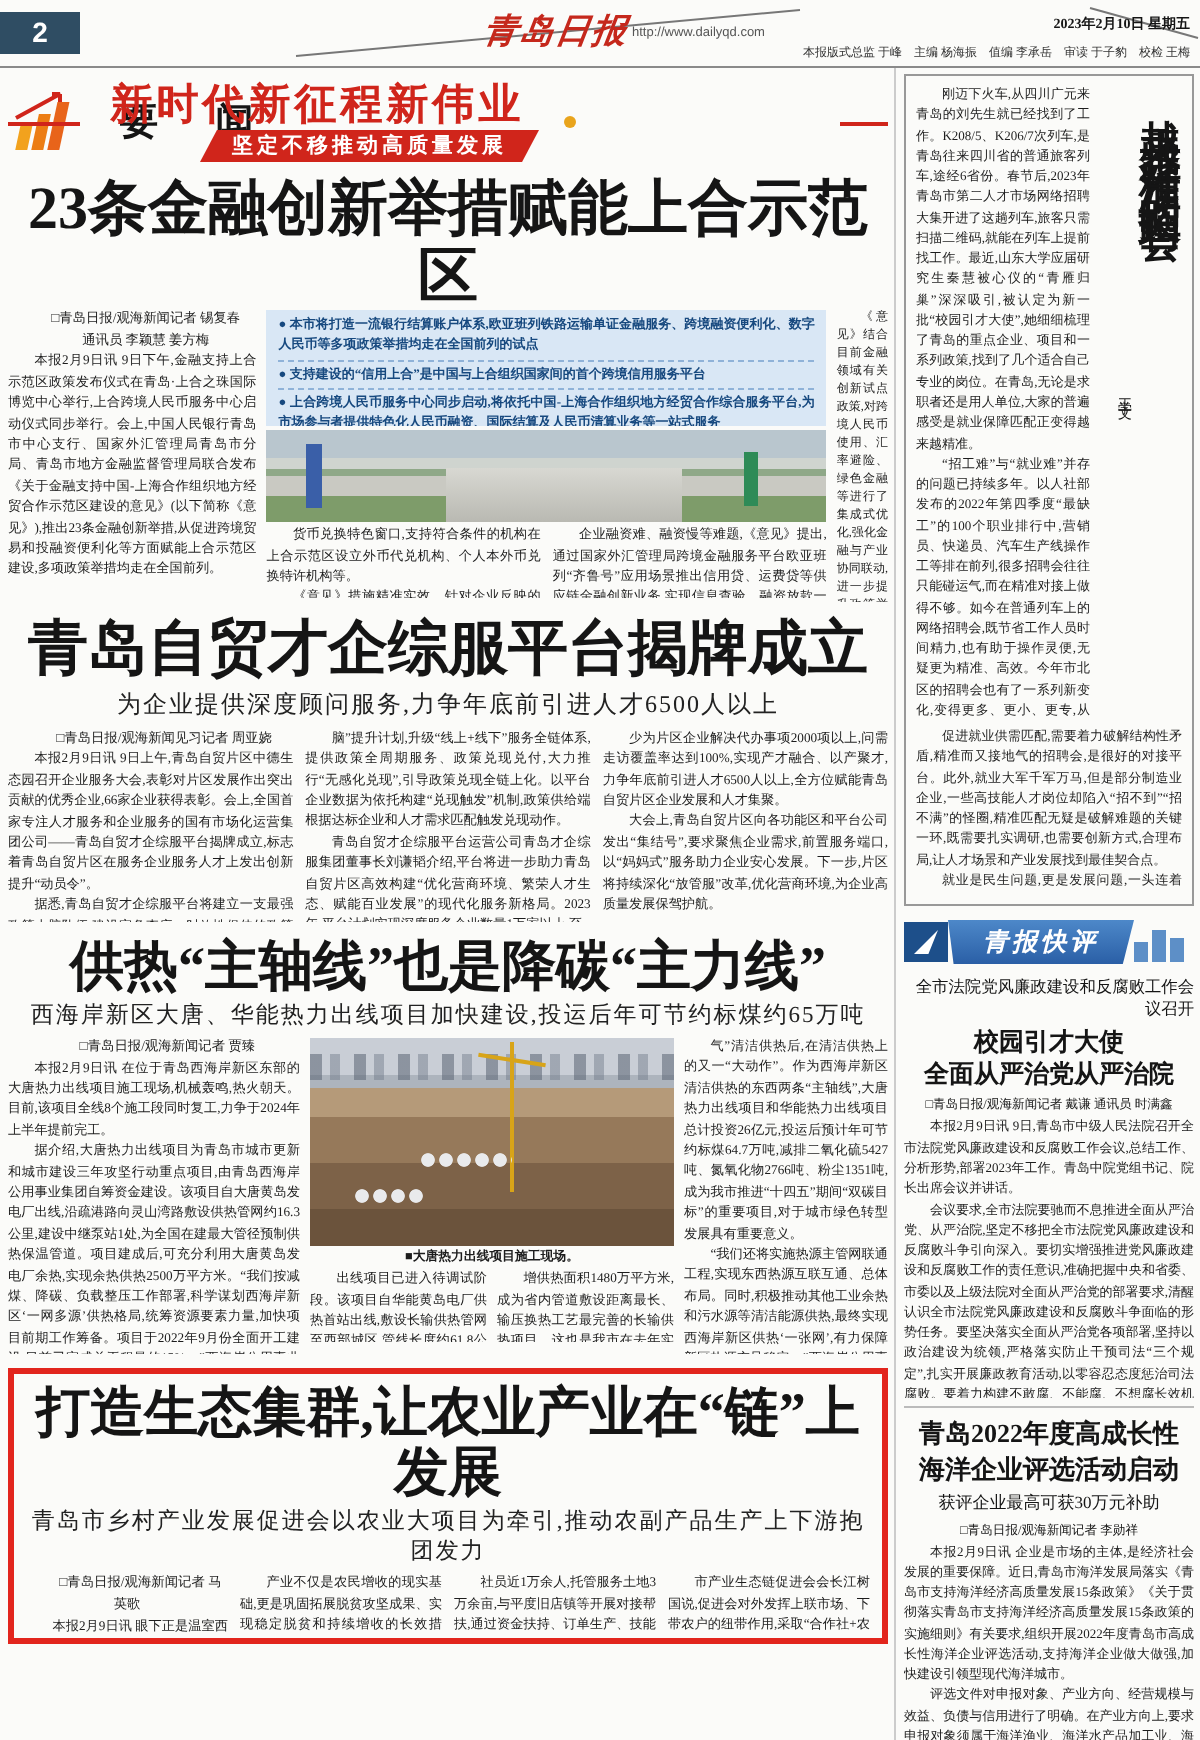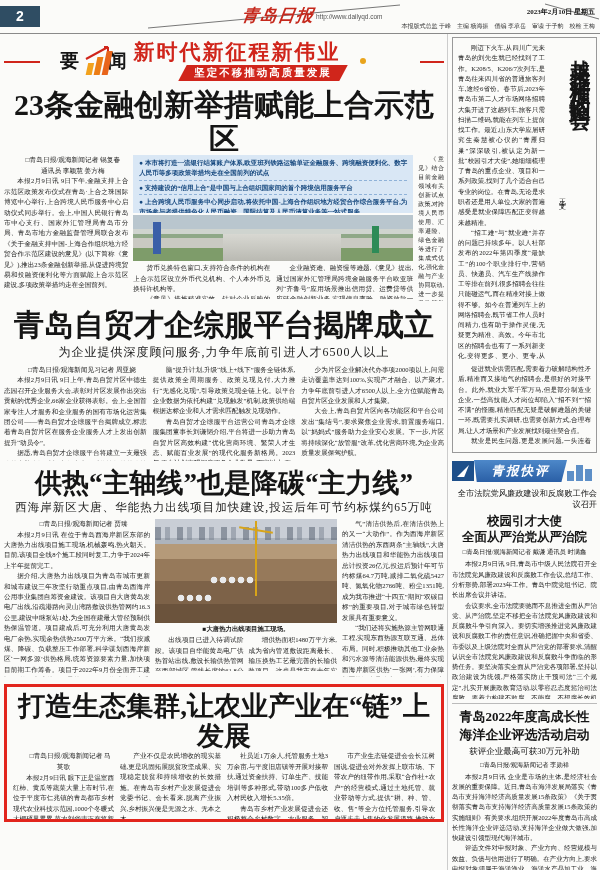--- a/index.html
+++ b/index.html
@@ -19,21 +19,21 @@
              font-family:"Liberation Sans",sans-serif; }
   .pdate { position:absolute; right:5px; top:7px; font-size:7px; font-weight:bold; }
   .staff { position:absolute; right:5px; top:22px; font-size:6px; color:#333; }
 
   
   .content { display:flex; }
   .mainc { width:447px; padding:0 3px 0 4px; }
   .rail { width:153px; border-left:1px solid #ccc; padding:0 3px 0 4px; }
 
   
-  .banner { height:54px; position:relative; display:flex; justify-content:center; align-items:center; }
+  .banner { height:54px; position:relative; display:flex; justify-content:flex-start; align-items:center; }
   .banner::before, .banner::after { content:""; position:absolute; top:27px; height:2px; background:#d0251b; }
   .banner::before { left:0; width:36px; } .banner::after { right:0; width:24px; }
   .banner-inner { display:flex; align-items:center; gap:8px; }
   .banner-text { display:flex; flex-direction:column; align-items:center; }
   .banner-title { color:#d0251b; font-size:21px; font-weight:bold; letter-spacing:2px; line-height:1.1; }
   .banner-ribbon { background:#d0251b; color:#fff; font-size:10.5px; font-weight:bold; letter-spacing:2px;
                    padding:1px 16px; margin:1px 0 0 52px;
                    clip-path:polygon(5% 0,100% 0,95% 100%,0 100%); }
   .banner-dot { width:6px; height:6px; background:#e9a41c; border-radius:50%; margin-left:4px; }
 
@@ -260,20 +260,21 @@
           </div>
           <div class="a3-col3">
               <p>气”清洁供热后,在清洁供热上的又一“大动作”。作为西海岸新区清洁供热的东西两条“主轴线”,大唐热力出线项目和华能热力出线项目总计投资26亿元,投运后预计年可节约标煤64.7万吨,减排二氧化硫5427吨、氮氧化物2766吨、粉尘1351吨,成为我市推进“十四五”期间“双碳目标”的重要项目,对于城市绿色转型发展具有重要意义。</p>
               <p>“我们还将实施热源主管网联通工程,实现东西热源互联互通、总体布局。同时,积极推动其他工业余热和污水源等清洁能源供热,最终实现西海岸新区供热‘一张网’,有力保障新区热源充足稳定。”西海岸公用事业集团相关负责人介绍,近期至2025年,可具备6000万平方米供热能力,应急备用保障能力2500万平方米;远期至2035年,可具备9000万平方米供热能力,可满足未来15年的供热需求。</p>
             </div>
         </div>
       </div>
 
       <div class="a4">
         <div class="headline">打造生态集群,让农业产业在“链”上发展</div>
+        <div class="subhead">青岛市乡村产业发展促进会以农业大项目为牵引,推动农副产品生产上下游抱团发力</div>
         <div class="a4-body body">
           <div>
             <p class="byline">□青岛日报/观海新闻记者 马英歌</p>
             <div>
                 <p>本报2月9日讯 眼下正是温室西红柿、黄瓜等蔬菜大量上市时节,在位于平度市仁兆镇的青岛都市乡村现代农业科技示范园,1000个冬暖式大棚硕果累累,菜农刘华志正在将新鲜采摘的黄瓜装车发运。得益于示范园打造的产业平台产业链,刘华志感觉今年销路格外“轻松”。</p>
               </div>
           </div>
           <div>
               <p>产业不仅是农民增收的现实基础,更是巩固拓展脱贫攻坚成果、实现稳定脱贫和持续增收的长效措施。在青岛市乡村产业发展促进会党委书记、会长看来,脱离产业振兴,乡村振兴便是无源之水、无本之木。</p>
             </div>

